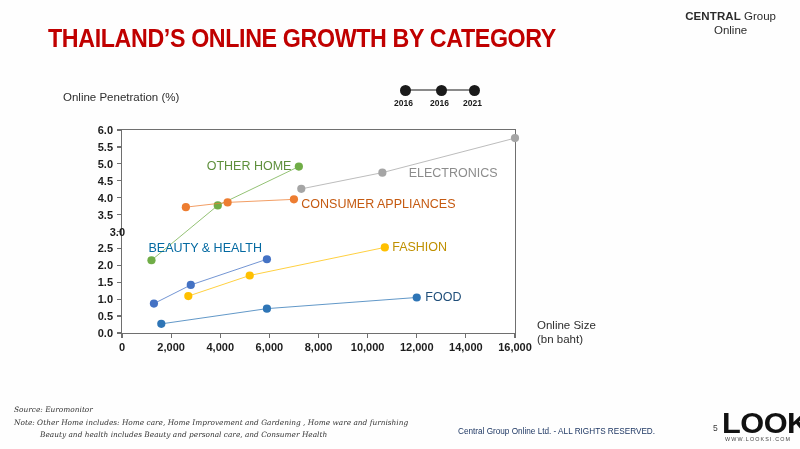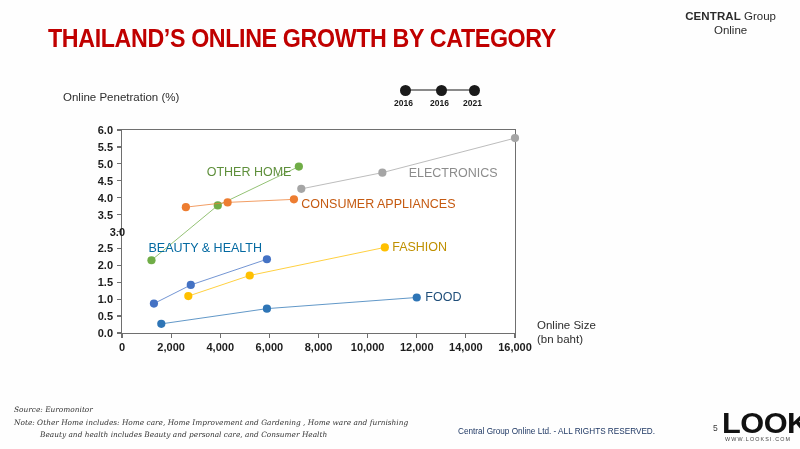--- a/index.html
+++ b/index.html
@@ -302,21 +302,21 @@
         <div class="xtick-mark" style="left: 195.9px; top: 203px;"></div>
         <div class="xtick-label" style="left: 196.5px; top: 211px;">8,000</div>
         <div class="xtick-mark" style="left: 245.025px; top: 203px;"></div>
         <div class="xtick-label" style="left: 245.625px; top: 211px;">10,000</div>
         <div class="xtick-mark" style="left: 294.15px; top: 203px;"></div>
         <div class="xtick-label" style="left: 294.75px; top: 211px;">12,000</div>
         <div class="xtick-mark" style="left: 343.275px; top: 203px;"></div>
         <div class="xtick-label" style="left: 343.875px; top: 211px;">14,000</div>
         <div class="xtick-mark" style="left: 392.4px; top: 203px;"></div>
         <div class="xtick-label" style="left: 393px; top: 211px;">16,000</div>
-        <div class="series-label anchor-end" style="left: 169.481px; top: 36.2017px; color: rgb(94, 143, 59); margin-top: 6px;">OTHER HOME</div>
+        <div class="series-label anchor-end" style="left: 169.481px; top: 36.2017px; color: rgb(94, 143, 59);">OTHER HOME</div>
         <div class="series-label" style="left: 179.306px; top: 73.7567px; color: rgb(197, 90, 17);">CONSUMER APPLIANCES</div>
         <div class="series-label" style="left: 267.731px; top: 43.3067px; color: rgb(140, 140, 140); padding-left: 19px;">ELECTRONICS</div>
         <div class="series-label anchor-end" style="left: 140.006px; top: 118.417px; color: #0369a1;">BEAUTY &amp; HEALTH</div>
         <div class="series-label" style="left: 270.188px; top: 117.402px; color: rgb(191, 144, 0);">FASHION</div>
         <div class="series-label" style="left: 303.347px; top: 167.475px; color: rgb(31, 78, 121);">FOOD</div>
       </div>
   </div>
 
   <div id="footnotes">
     <div>Source: Euromonitor</div>

